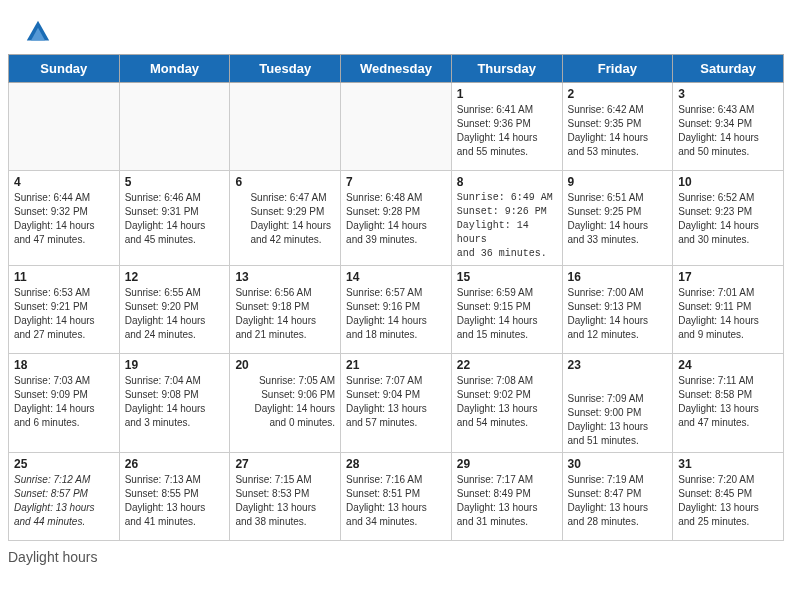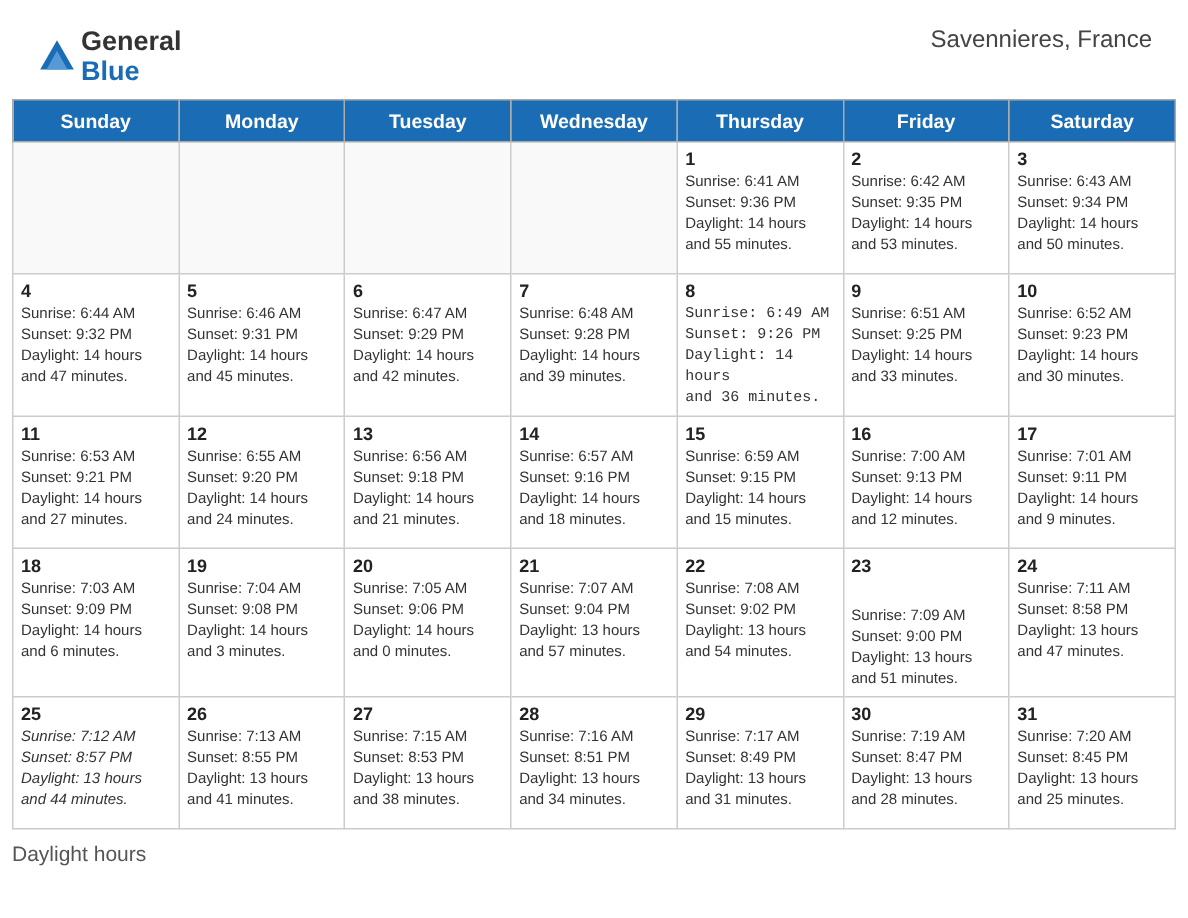--- a/index.html
+++ b/index.html
@@ -98,27 +98,22 @@
   </style>
 </head>
 <body>
 
 <div class="header">
   <div class="logo">
     <svg class="logo-icon" viewBox="0 0 40 40" xmlns="http://www.w3.org/2000/svg">
       <polygon points="20,4 36,32 4,32" fill="#1a6cb5"></polygon>
       <polygon points="20,14 30,32 10,32" fill="#5599d6"></polygon>
     </svg>
-    <div class="logo-text">
-      <span class="logo-general">General</span>
-      <span class="logo-blue">Blue</span>
-    </div>
   </div>
   <div class="title-block">
-    <h2>Savennieres, France</h2>
   </div>
 </div>
 
 <table>
   <thead>
     <tr>
 
     <th>Sunday</th>
         <th>Monday</th>
         <th>Tuesday</th>
@@ -166,21 +161,21 @@
         </td>
         <td class="filled">
           <div class="day-num">5</div>
           <div class="day-detail" style="white-space: pre-line;">Sunrise: 6:46 AM
 Sunset: 9:31 PM
 Daylight: 14 hours
 and 45 minutes.</div>
         </td>
         <td class="filled">
           <div class="day-num">6</div>
-          <div class="day-detail" style="white-space: pre-line;">Sunrise: 6:47 AM
+          <div class="day-detail" style="white-space: pre-line; margin-left: 15px;">Sunrise: 6:47 AM
 Sunset: 9:29 PM
 Daylight: 14 hours
 and 42 minutes.</div>
         </td>
         <td class="filled">
           <div class="day-num">7</div>
           <div class="day-detail" style="white-space: pre-line;">Sunrise: 6:48 AM
 Sunset: 9:28 PM
 Daylight: 14 hours
 and 39 minutes.</div>
@@ -268,21 +263,21 @@
         </td>
         <td class="filled">
           <div class="day-num">19</div>
           <div class="day-detail" style="white-space: pre-line;">Sunrise: 7:04 AM
 Sunset: 9:08 PM
 Daylight: 14 hours
 and 3 minutes.</div>
         </td>
         <td class="filled">
           <div class="day-num">20</div>
-          <div class="day-detail" style="white-space: pre-line;">Sunrise: 7:05 AM
+          <div class="day-detail" style="white-space: pre-line; text-align: right;">Sunrise: 7:05 AM
 Sunset: 9:06 PM
 Daylight: 14 hours
 and 0 minutes.</div>
         </td>
         <td class="filled">
           <div class="day-num">21</div>
           <div class="day-detail" style="white-space: pre-line;">Sunrise: 7:07 AM
 Sunset: 9:04 PM
 Daylight: 13 hours
 and 57 minutes.</div>

